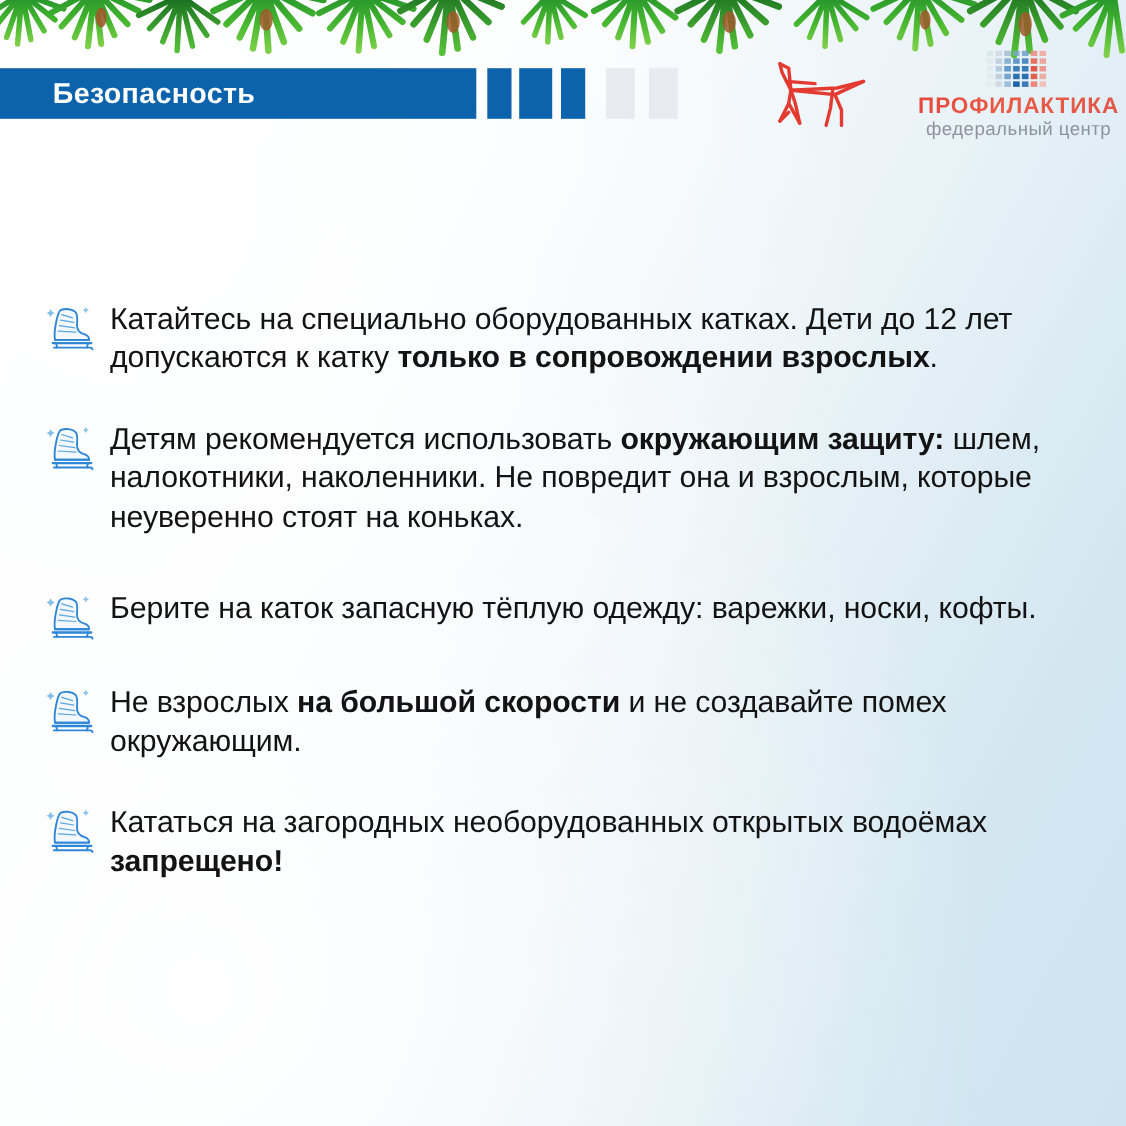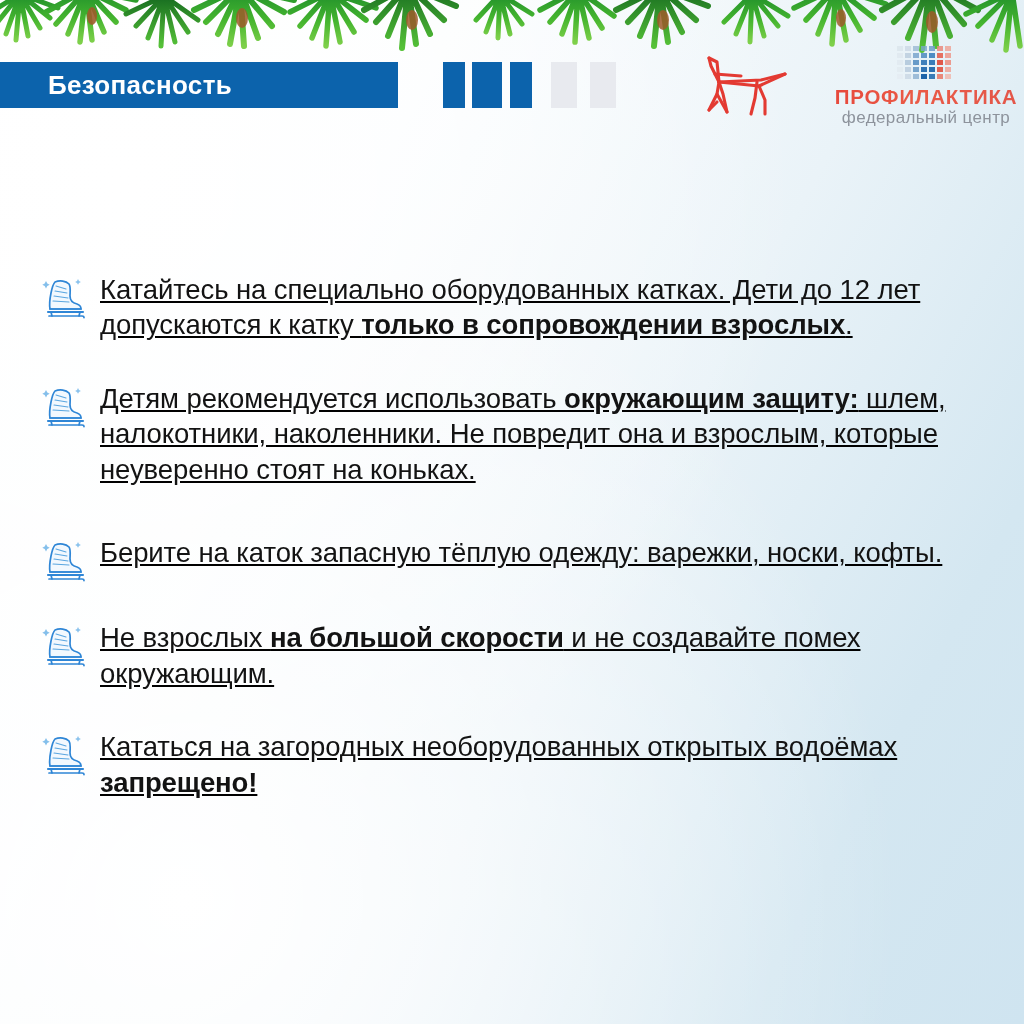--- a/index.html
+++ b/index.html
@@ -36,21 +36,21 @@
     overflow: hidden;
     pointer-events: none;
   }
   .fir-band svg { display: block; }
 
   
   .header-bar {
     position: absolute;
     left: 0;
     top: 62px;
-    width: 398px;
+    width: 433px;
     height: 46px;
     background: #0c63ac;
     display: flex;
     align-items: center;
   }
   .header-bar .label {
     color: #ffffff;
     font-size: 26px;
     font-weight: bold;
     letter-spacing: 0.3px;
@@ -115,21 +115,20 @@
     letter-spacing: -0.2px;
     line-height: 1.05;
   }
 
   
   .bullets {
     position: absolute;
     left: 40px;
     top: 272px;
     width: 965px;
-    text-decoration: underline;
   }
   .bullet {
     display: flex;
     align-items: flex-start;
   }
   .bullet .skate {
     flex: 0 0 auto;
     width: 48px;
     height: 44px;
     margin-top: 4px;

